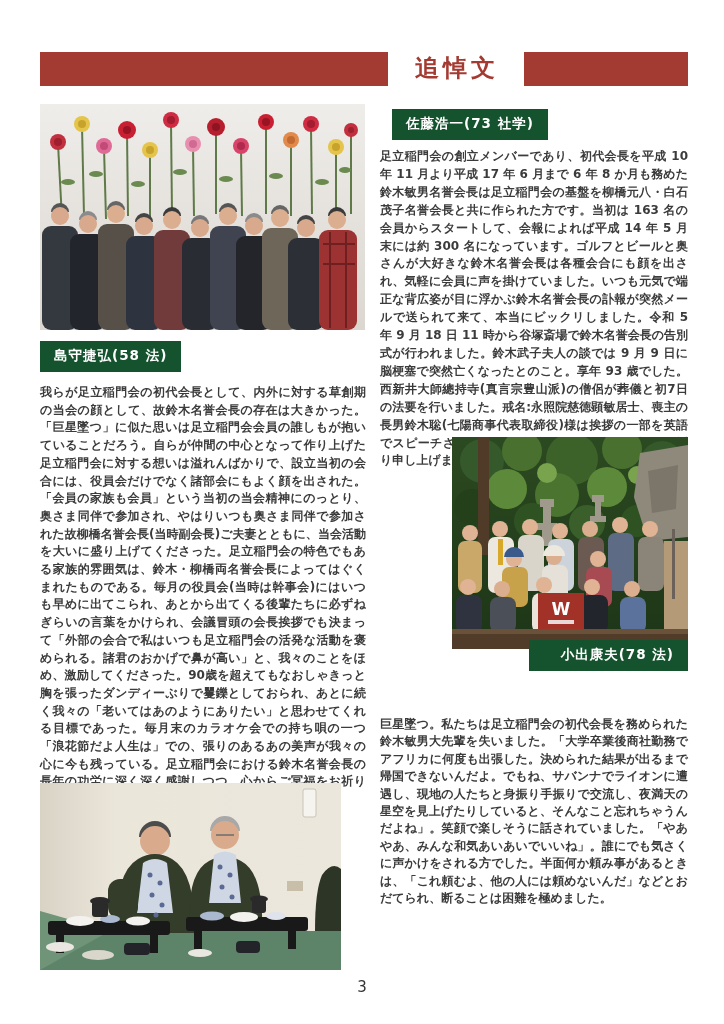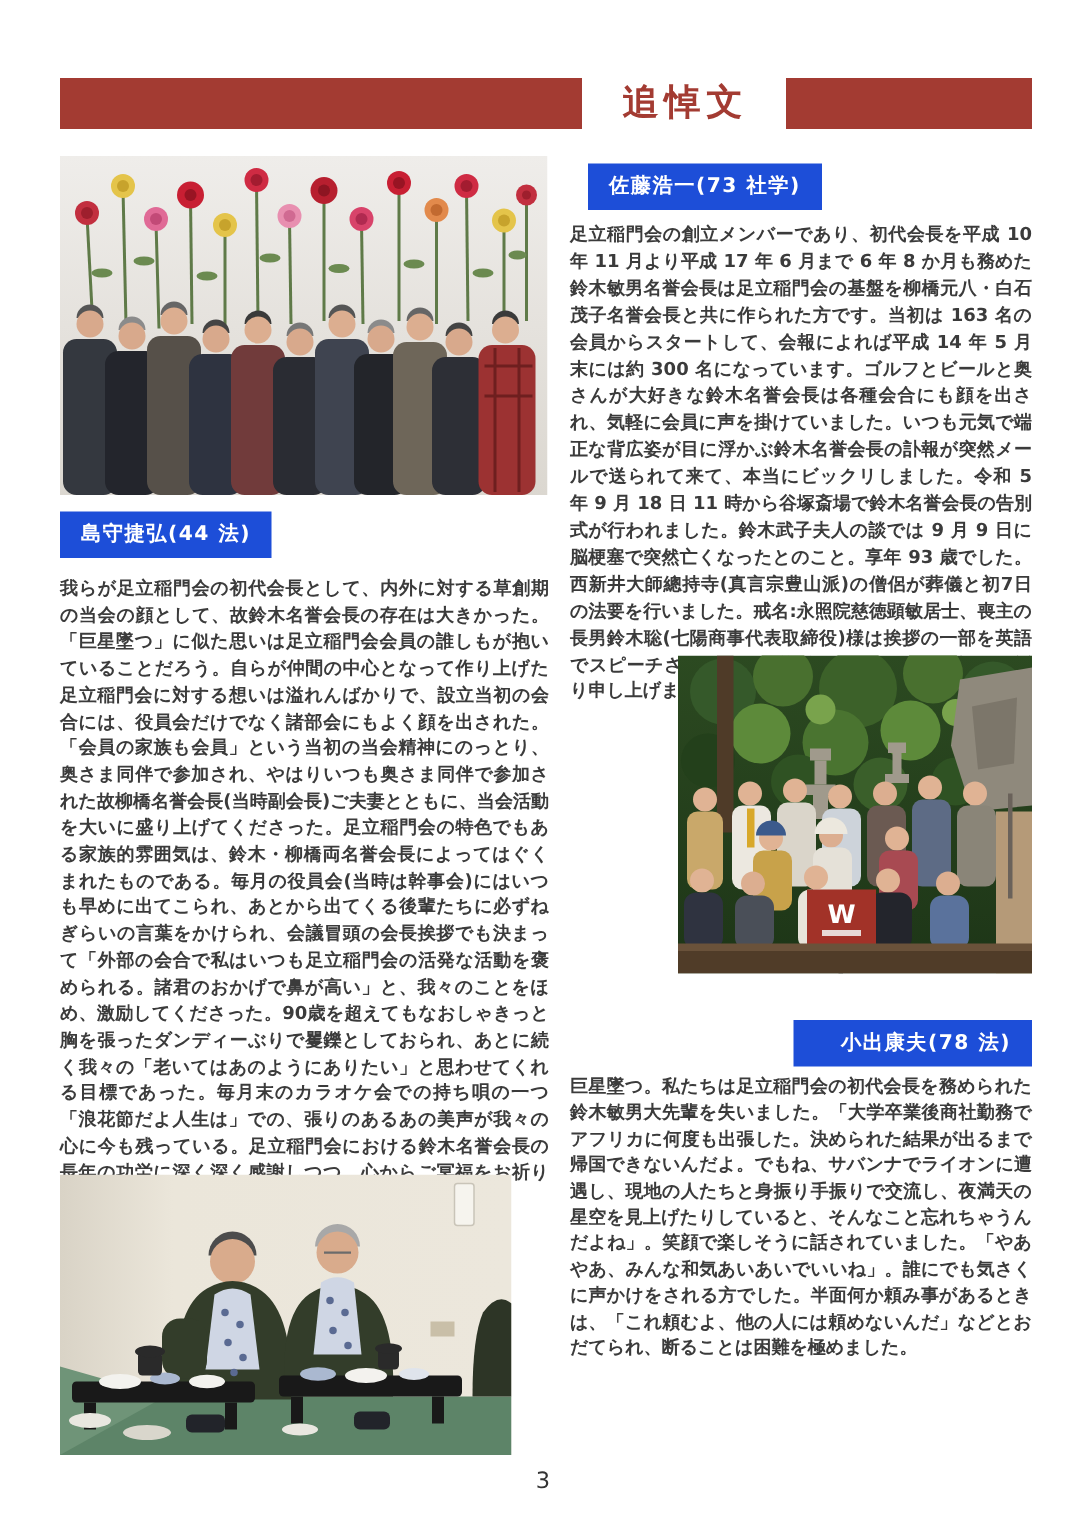--- a/index.html
+++ b/index.html
@@ -6,25 +6,25 @@
   body{width:724px;height:1024px;position:relative;font-family:"DejaVu Sans","Liberation Sans",sans-serif;}
   .abs{position:absolute;}
   
   .bar{background:#a33b32;height:34px;}
   .bar-left{left:40px;top:52px;width:348px;}
   .bar-right{left:524px;top:52px;width:164px;}
   .page-title{left:392px;top:48px;width:130px;text-align:center;
     font-family:"DejaVu Serif","Liberation Serif",serif;
     font-size:24px;font-weight:bold;color:#a33b32;letter-spacing:4px;line-height:40px;}
   
-  .author-label{background:#1d4ed8;color:#fff;font-size:13.5px;font-weight:bold;
+  .author-label{background:#14532d;color:#fff;font-size:13.5px;font-weight:bold;
     padding:6px 14px 7px 14px;display:inline-block;letter-spacing:1px;}
   .label-sato{left:392px;top:109px;}
   .label-shimamori{left:40px;top:341px;}
-  .label-koide{top:680px;right:36px;padding-left:32px;}
+  .label-koide{top:640px;right:36px;padding-left:32px;}
   
   .body-text{color:#3b3b3b;font-size:12px;font-weight:bold;text-align:justify;}
   .text-sato{left:380px;top:148px;width:308px;line-height:17.9px;}
   .text-shimamori{left:40px;top:384px;width:326px;line-height:17.7px;}
   .text-koide{left:380px;top:716px;width:308px;line-height:17.4px;}
   .text-koide p{margin:0;}
   
   .photo{display:block;}
   .photo1{left:40px;top:104px;}
   .photo2{left:452px;top:437px;}
@@ -162,21 +162,21 @@
         <circle cx="297" cy="116" r="9" fill="#dcae90"></circle>
         <rect x="279" y="126" width="38" height="100" rx="9" fill="#9c3232"></rect>
        <line x1="283" y1="140" x2="315" y2="140" stroke="#6e1f1f" stroke-width="2"></line>
         <line x1="283" y1="160" x2="315" y2="160" stroke="#6e1f1f" stroke-width="2"></line>
        <line x1="290" y1="128" x2="290" y2="224" stroke="#6e1f1f" stroke-width="2"></line>
         <line x1="306" y1="128" x2="306" y2="224" stroke="#6e1f1f" stroke-width="2"></line>
       </g>
   </g>
 </svg>
 
-<div class="abs author-label label-shimamori">島守捷弘(44 法)</div>
+<div class="abs author-label label-shimamori">島守捷弘(58 法)</div>
 <div class="abs body-text text-shimamori">我らが足立稲門会の初代会長として、内外に対する草創期の当会の顔として、故鈴木名誉会長の存在は大きかった。「巨星墜つ」に似た思いは足立稲門会会員の誰しもが抱いていることだろう。自らが仲間の中心となって作り上げた足立稲門会に対する想いは溢れんばかりで、設立当初の会合には、役員会だけでなく諸部会にもよく顔を出された。「会員の家族も会員」という当初の当会精神にのっとり、奥さま同伴で参加され、やはりいつも奥さま同伴で参加された故柳橋名誉会長(当時副会長)ご夫妻とともに、当会活動を大いに盛り上げてくださった。足立稲門会の特色でもある家族的雰囲気は、鈴木・柳橋両名誉会長によってはぐくまれたものである。毎月の役員会(当時は幹事会)にはいつも早めに出てこられ、あとから出てくる後輩たちに必ずねぎらいの言葉をかけられ、会議冒頭の会長挨拶でも決まって「外部の会合で私はいつも足立稲門会の活発な活動を褒められる。諸君のおかげで鼻が高い」と、我々のことをほめ、激励してくださった。90歳を超えてもなおしゃきっと胸を張ったダンディーぶりで矍鑠としておられ、あとに続く我々の「老いてはあのようにありたい」と思わせてくれる目標であった。毎月末のカラオケ会での持ち唄の一つ「浪花節だよ人生は」での、張りのあるあの美声が我々の心に今も残っている。足立稲門会における鈴木名誉会長の長年の功労に深く深く感謝しつつ、心からご冥福をお祈りしたい。</div>
 
 <svg class="abs photo photo3" width="301" height="187" viewBox="0 0 301 187">
   <defs>
     <linearGradient id="p3wall" x1="0" y1="0" x2="1" y2="0">
       <stop offset="0" stop-color="#d9d3c6"></stop>
         <stop offset="0.25" stop-color="#ebe6da"></stop>
         <stop offset="1" stop-color="#ece7dc"></stop>
     </linearGradient>
   </defs>

